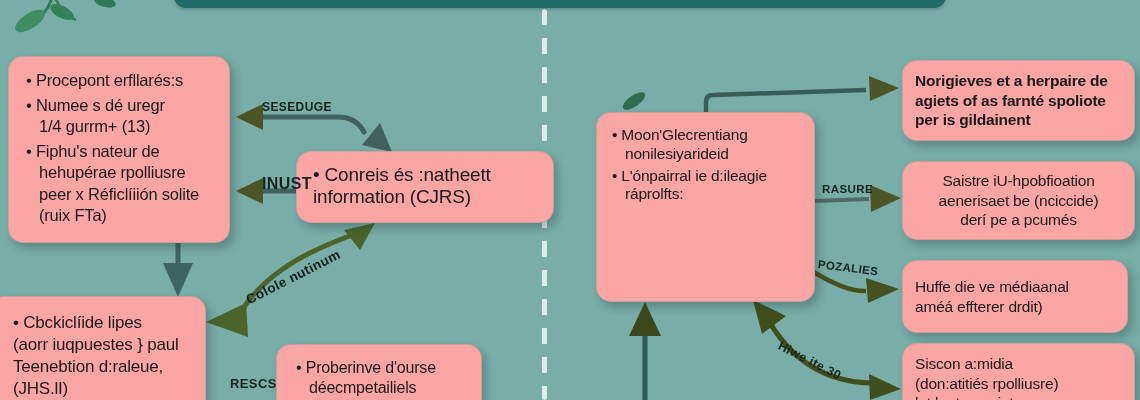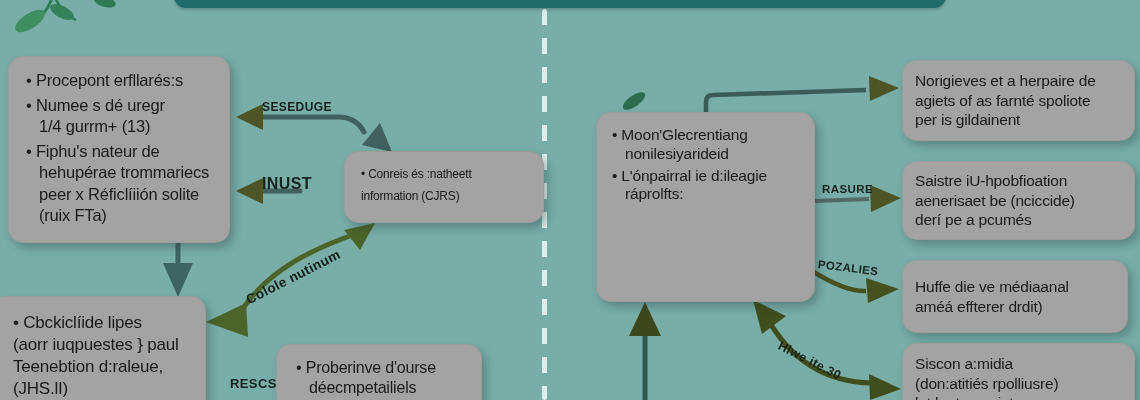--- a/index.html
+++ b/index.html
@@ -16,37 +16,37 @@
     box-shadow:0 2px 3px rgba(0,0,0,.18);
   }
   #dashed-divider{
     position:absolute;left:542px;top:9px;width:5px;height:391px;z-index:1;
     background:repeating-linear-gradient(to bottom,#e4f1ef 0 16px,rgba(0,0,0,0) 16px 29px);
     border-radius:3px;opacity:.95;
   }
   #arrow-layer{position:absolute;left:0;top:0;z-index:1;pointer-events:none;}
   
   .fbox{
-    position:absolute;z-index:2;background:#a3a3a3;border-radius:15px;
+    position:absolute;z-index:2;background:#fca5a5;border-radius:15px;
     border:1px solid rgba(150,150,140,.45);
     box-shadow:4px 5px 9px rgba(35,55,55,.32);
     box-sizing:border-box;letter-spacing:-.2px;
   }
   .fbox ul{margin:0;padding:0;list-style:none;}
   .fbox li{white-space:pre-line;padding-left:13px;text-indent:-13px;margin:0 0 3px 0;}
   .fbox li::before{content:"• ";}
   .fbox li.nohang,.fbox ul.nohang li{padding-left:0;text-indent:0;}
   .fbox p{margin:0;white-space:pre-line;}
   #box-left-top{left:8px;top:56px;width:222px;min-height:172px;padding:13px 8px 12px 17px;font-size:16.5px;line-height:21.5px;}
-  #box-info{left:296px;top:151px;width:200px;min-height:68px;padding:12px 12px 12px 16px;font-size:12px;line-height:21.5px;margin-left:48px;}
+  #box-info{left:296px;top:151px;width:258px;min-height:68px;padding:12px 12px 12px 16px;font-size:19px;line-height:21.5px;}
   #box-left-bottom{left:-10px;top:296px;width:216px;height:130px;padding:15px 8px 12px 22px;font-size:17px;line-height:22px;}
   #box-probe{left:276px;top:344px;width:206px;height:90px;padding:13px 8px 12px 19px;font-size:16px;line-height:19.5px;}
   #box-right-main{left:596px;top:112px;width:219px;min-height:190px;padding:13px 8px 12px 15px;font-size:15.5px;line-height:18.8px;}
-  #box-r1{left:902px;top:60px;width:233px;min-height:78px;padding:10px 12px;font-size:15.5px;line-height:19.5px;}
-  #box-r2{left:902px;top:161px;width:233px;min-height:70px;padding:9px 12px;font-size:15.5px;line-height:19.5px;}
+  #box-r1{left:902px;top:60px;width:233px;min-height:78px;padding:10px 12px;font-size:15.5px;line-height:19.5px;font-weight:bold;}
+  #box-r2{left:902px;top:161px;width:233px;min-height:70px;padding:9px 12px;font-size:15.5px;line-height:19.5px;text-align:center;}
   #box-r3{left:902px;top:260px;width:226px;min-height:58px;padding:16px 12px;font-size:15.5px;line-height:19.5px;}
   #box-r4{left:902px;top:343px;width:233px;height:80px;padding:10px 12px;font-size:15.5px;line-height:19.5px;}
   
   .alabel{
     position:absolute;z-index:3;color:#17231f;font-size:11.5px;font-weight:bold;
     letter-spacing:.4px;white-space:nowrap;
   }
   #label-seseduge{left:262px;top:100px;font-size:12px;}
   #label-inust{left:262px;top:175px;font-size:16px;}
   #label-colole{left:247px;top:293px;font-size:13.5px;transform:rotate(-27deg);transform-origin:left center;color:#13201a;}
@@ -126,21 +126,21 @@
       <polygon points="645,302 629,336 661,336" fill="#3c481c"></polygon>
     </g>
   </svg>
 
   <div class="fbox" id="box-left-top">
     <ul>
       <li>Procepont erfllarés:s</li>
       <li>Numee s dé uregr
 1/4 gurrm+ (13)</li>
       <li>Fiphu's nateur de
-hehupérae trommariecs
+hehupérae rpolliusre
 peer x Réficlíiión solite
 (ruix FTa)</li>
     </ul>
   </div>
 
   <div class="fbox" id="box-info">
     <ul class="nohang">
       <li>Conreis és :natheett
 information (CJRS)</li>
     </ul>

